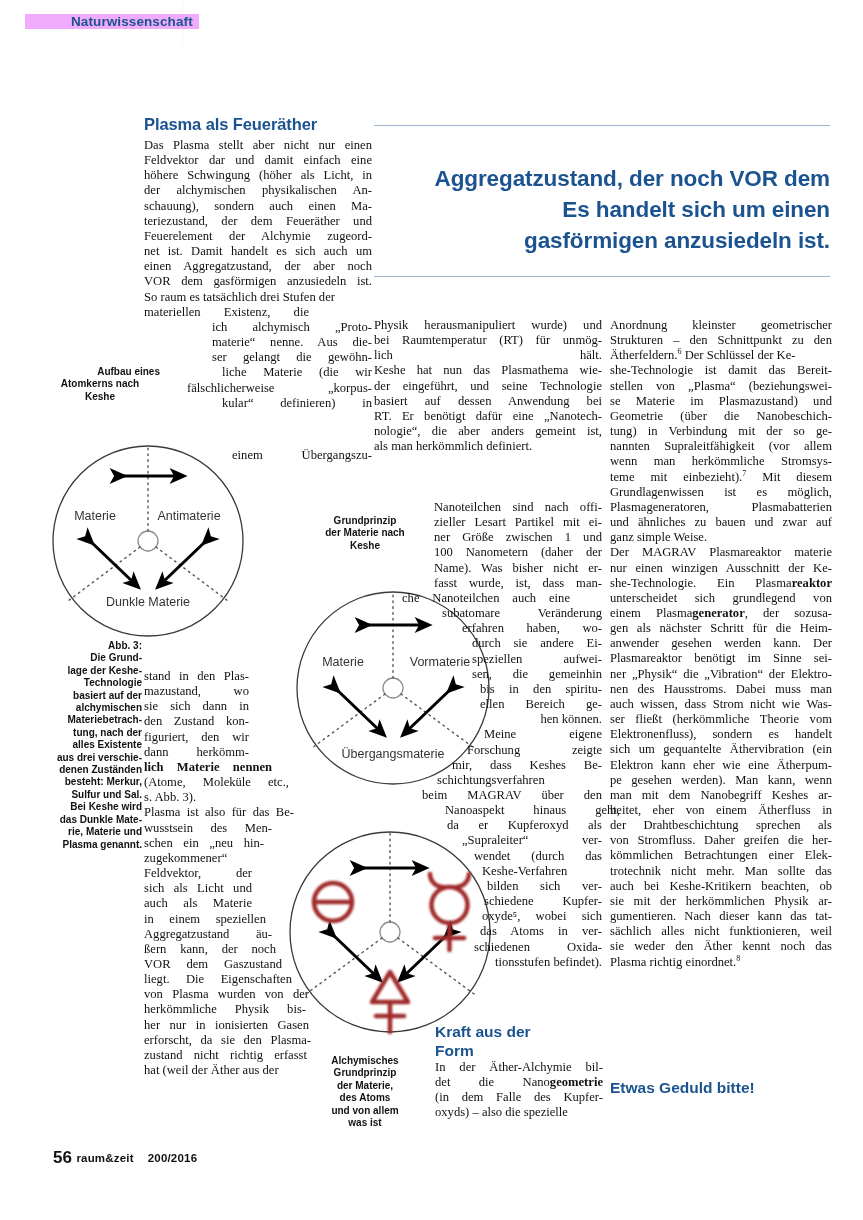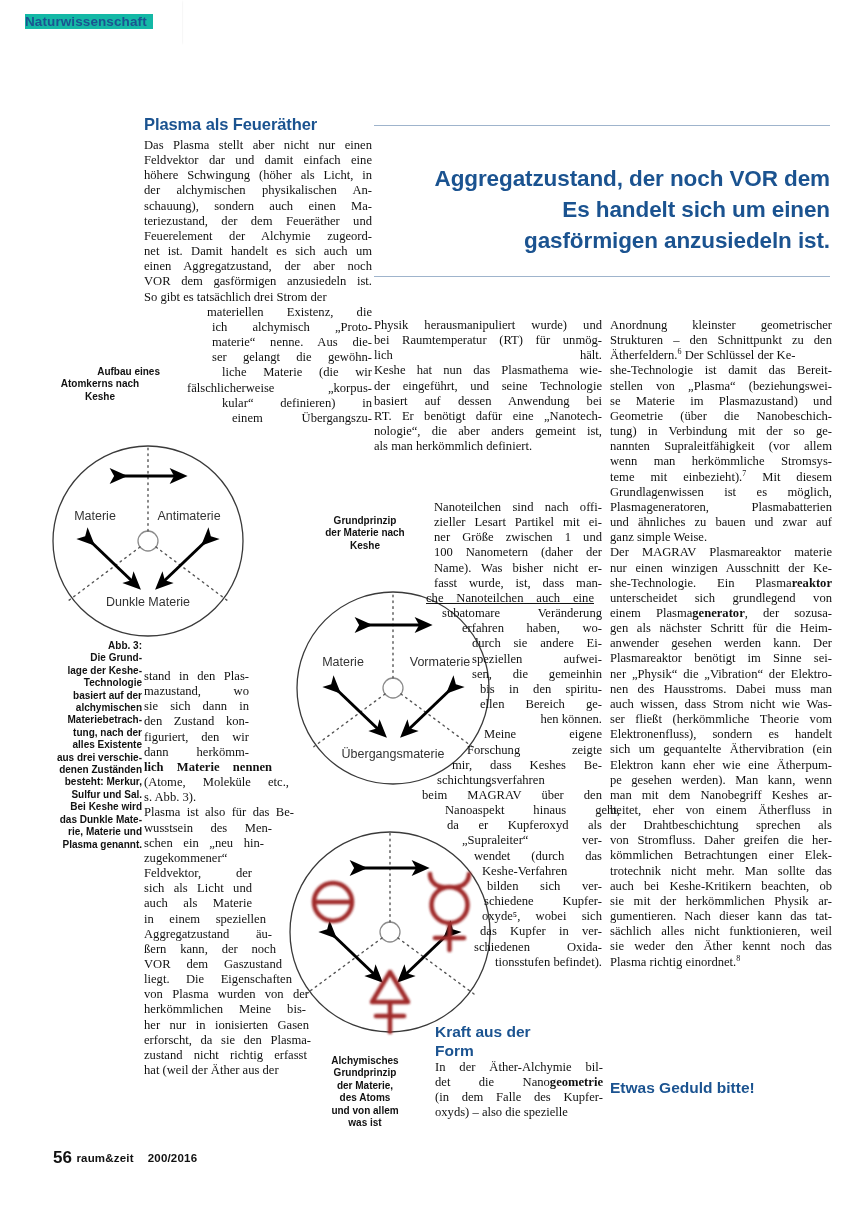--- a/index.html
+++ b/index.html
@@ -26,21 +26,21 @@
     -webkit-mask-image:linear-gradient(to right,rgba(0,0,0,0) 0%,rgba(0,0,0,1) 12%,rgba(0,0,0,1) 100%);
     mask-image:linear-gradient(to right,rgba(0,0,0,0) 0%,rgba(0,0,0,1) 12%,rgba(0,0,0,1) 100%);
     border-bottom-right-radius:28px;
     z-index:0;
   }
   .tab-label{
     position:absolute;left:25px;top:14px;
     font-family:"Liberation Sans", sans-serif;
     font-weight:bold;font-size:13.5px;letter-spacing:.1px;
     color:#1b5390;
-    z-index:2;background:#14b8a6;padding-right:6px;
+    z-index:2;background:#f0abfc;padding-right:6px;padding-left:46px;
   }
   .tab-curve{
     position:absolute;left:0;top:43px;width:182px;height:14px;background:#fff;z-index:1;
     border-bottom-right-radius:30px;
   }
 
   
   .sec-head{
     position:absolute;
     font-family:"Liberation Sans", sans-serif;
@@ -145,31 +145,31 @@
         <div style="width: 228px; text-align: justify; text-align-last: justify; white-space: normal;">Das Plasma stellt aber nicht nur einen</div>
         <div style="width: 228px; text-align: justify; text-align-last: justify; white-space: normal;">Feldvektor dar und damit einfach eine</div>
         <div style="width: 228px; text-align: justify; text-align-last: justify; white-space: normal;">höhere Schwingung (höher als Licht, in</div>
         <div style="width: 228px; text-align: justify; text-align-last: justify; white-space: normal;">der alchymischen physikalischen An-</div>
         <div style="width: 228px; text-align: justify; text-align-last: justify; white-space: normal;">schauung), sondern auch einen Ma-</div>
         <div style="width: 228px; text-align: justify; text-align-last: justify; white-space: normal;">teriezustand, der dem Feueräther und</div>
         <div style="width: 228px; text-align: justify; text-align-last: justify; white-space: normal;">Feuerelement der Alchymie zugeord-</div>
         <div style="width: 228px; text-align: justify; text-align-last: justify; white-space: normal;">net ist. Damit handelt es sich auch um</div>
         <div style="width: 228px; text-align: justify; text-align-last: justify; white-space: normal;">einen Aggregatzustand, der aber noch</div>
         <div style="width: 228px; text-align: justify; text-align-last: justify; white-space: normal;">VOR dem gasförmigen anzusiedeln ist.</div>
-        <div style="width: 228px; text-align: justify; text-align-last: left; white-space: normal;">So gibt es tatsächlich drei Strom der</div>
+        <div style="width: 228px; text-align: justify; text-align-last: left; white-space: normal;">So raum es tatsächlich drei Stufen der</div>
       </div>
     <div id="c1-wedge" class="rt">
-        <div style="width: 165px; margin-left: 63px; text-align: justify; text-align-last: justify; white-space: normal;">materiellen Existenz, die</div>
+        <div style="width: 165px; text-align: justify; text-align-last: justify; white-space: normal;">materiellen Existenz, die</div>
         <div style="width: 160px; margin-left: 68px; text-align: justify; text-align-last: justify; white-space: normal;">ich alchymisch „Proto-</div>
         <div style="width: 160px; margin-left: 68px; text-align: justify; text-align-last: justify; white-space: normal;">materie“ nenne. Aus die-</div>
         <div style="width: 160px; margin-left: 68px; text-align: justify; text-align-last: justify; white-space: normal;">ser gelangt die gewöhn-</div>
         <div style="width: 150px; margin-left: 78px; text-align: justify; text-align-last: justify; white-space: normal;">liche Materie (die wir</div>
         <div style="width: 185px; margin-left: 43px; text-align: justify; text-align-last: justify; white-space: normal;">fälschlicherweise „korpus-</div>
         <div style="width: 150px; margin-left: 78px; text-align: justify; text-align-last: justify; white-space: normal;">kular“ definieren) in</div>
-        <div style="width: 140px; margin-left: 88px; text-align: justify; text-align-last: justify; white-space: normal;">einem Übergangszu-</div>
+        <div style="width: 140px; margin-left: 88px; text-align: justify; text-align-last: justify; white-space: normal; margin-top: 37px;">einem Übergangszu-</div>
       </div>
   </div>
 
   <div class="figcap" id="cap-top">
       <div style="white-space: pre; text-align: right;">Aufbau eines</div>
       <div style="white-space: pre; text-align: center;">Atomkerns nach</div>
       <div style="white-space: pre; text-align: center;">Keshe</div>
     </div>
 
   <svg class="diagram" id="fig1" viewBox="0 0 232 200">
@@ -233,21 +233,21 @@
       <div style="width: 113px; text-align: justify; text-align-last: justify; white-space: normal;">zugekommener“</div>
       <div style="width: 108px; text-align: justify; text-align-last: justify; white-space: normal;">Feldvektor, der</div>
       <div style="width: 108px; text-align: justify; text-align-last: justify; white-space: normal;">sich als Licht und</div>
       <div style="width: 108px; text-align: justify; text-align-last: justify; white-space: normal;">auch als Materie</div>
       <div style="width: 122px; text-align: justify; text-align-last: justify; white-space: normal;">in einem speziellen</div>
       <div style="width: 128px; text-align: justify; text-align-last: justify; white-space: normal;">Aggregatzustand äu-</div>
       <div style="width: 132px; text-align: justify; text-align-last: justify; white-space: normal;">ßern kann, der noch</div>
       <div style="width: 138px; text-align: justify; text-align-last: justify; white-space: normal;">VOR dem Gaszustand</div>
       <div style="width: 148px; text-align: justify; text-align-last: justify; white-space: normal;">liegt. Die Eigenschaften</div>
       <div style="width: 165px; text-align: justify; text-align-last: justify; white-space: normal;">von Plasma wurden von der</div>
-      <div style="width: 162px; text-align: justify; text-align-last: justify; white-space: normal;">herkömmlichen Meine bis-</div>
+      <div style="width: 162px; text-align: justify; text-align-last: justify; white-space: normal;">herkömmliche Physik bis-</div>
       <div style="width: 165px; text-align: justify; text-align-last: justify; white-space: normal;">her nur in ionisierten Gasen</div>
       <div style="width: 167px; text-align: justify; text-align-last: justify; white-space: normal;">erforscht, da sie den Plasma-</div>
       <div style="width: 163px; text-align: justify; text-align-last: justify; white-space: normal;">zustand nicht richtig erfasst</div>
       <div style="width: 163px; text-align: justify; text-align-last: left; white-space: normal;">hat (weil der Äther aus der</div>
     </div>
 
   <div class="figcap" id="cap-mid">
       <div style="white-space: pre; text-align: center;">Grundprinzip</div>
       <div style="white-space: pre; text-align: center;">der Materie nach</div>
       <div style="white-space: pre; text-align: center;">Keshe</div>
@@ -330,21 +330,21 @@
       <div style="width: 228px; text-align: justify; text-align-last: justify; white-space: normal;">nologie“, die aber anders gemeint ist,</div>
       <div style="width: 228px; text-align: justify; text-align-last: left; white-space: normal;">als man herkömmlich definiert.</div>
     </div>
   <div class="col" id="col2b">
       <div style="width: 168px; margin-left: 60px; text-align: justify; text-align-last: justify; white-space: normal;">Nanoteilchen sind nach offi-</div>
       <div style="width: 168px; margin-left: 60px; text-align: justify; text-align-last: justify; white-space: normal;">zieller Lesart Partikel mit ei-</div>
       <div style="width: 168px; margin-left: 60px; text-align: justify; text-align-last: justify; white-space: normal;">ner Größe zwischen 1 und</div>
       <div style="width: 168px; margin-left: 60px; text-align: justify; text-align-last: justify; white-space: normal;">100 Nanometern (daher der</div>
       <div style="width: 168px; margin-left: 60px; text-align: justify; text-align-last: justify; white-space: normal;">Name). Was bisher nicht er-</div>
       <div style="width: 168px; margin-left: 60px; text-align: justify; text-align-last: justify; white-space: normal;">fasst wurde, ist, dass man-</div>
-      <div style="width: 168px; margin-left: 52px; text-align: justify; text-align-last: justify; white-space: normal; text-decoration: underline;">che Nanoteilchen auch eine</div>
+      <div style="width: 168px; margin-left: 28px; text-align: justify; text-align-last: justify; white-space: normal;">che Nanoteilchen auch eine</div>
       <div style="width: 160px; margin-left: 68px; text-align: justify; text-align-last: justify; white-space: normal;">subatomare Veränderung</div>
       <div style="width: 140px; margin-left: 88px; text-align: justify; text-align-last: justify; white-space: normal;">erfahren haben, wo-</div>
       <div style="width: 130px; margin-left: 98px; text-align: justify; text-align-last: justify; white-space: normal;">durch sie andere Ei-</div>
       <div style="width: 130px; margin-left: 98px; text-align: justify; text-align-last: justify; white-space: normal;">speziellen aufwei-</div>
       <div style="width: 130px; margin-left: 98px; text-align: justify; text-align-last: justify; white-space: normal;">sen, die gemeinhin</div>
       <div style="width: 122px; margin-left: 106px; text-align: justify; text-align-last: justify; white-space: normal;">bis in den spiritu-</div>
       <div style="width: 122px; margin-left: 106px; text-align: justify; text-align-last: justify; white-space: normal;">ellen Bereich ge-</div>
       <div style="width: 92px; margin-left: 136px; text-align: justify; text-align-last: right; white-space: normal;">hen können.</div>
       <div style="width: 118px; margin-left: 110px; text-align: justify; text-align-last: justify; white-space: normal;">Meine eigene</div>
       <div style="width: 135px; margin-left: 93px; text-align: justify; text-align-last: justify; white-space: normal;">Forschung zeigte</div>
@@ -352,21 +352,21 @@
       <div style="width: 165px; margin-left: 63px; text-align: justify; text-align-last: justify; white-space: normal;">schichtungsverfahren</div>
       <div style="width: 180px; margin-left: 48px; text-align: justify; text-align-last: justify; white-space: normal;">beim MAGRAV über den</div>
       <div style="width: 175px; margin-left: 71px; text-align: justify; text-align-last: justify; white-space: normal;">Nanoaspekt hinaus geht,</div>
       <div style="width: 155px; margin-left: 73px; text-align: justify; text-align-last: justify; white-space: normal;">da er Kupferoxyd als</div>
       <div style="width: 140px; margin-left: 88px; text-align: justify; text-align-last: justify; white-space: normal;">„Supraleiter“ ver-</div>
       <div style="width: 128px; margin-left: 100px; text-align: justify; text-align-last: justify; white-space: normal;">wendet (durch das</div>
       <div style="width: 120px; margin-left: 108px; text-align: justify; text-align-last: justify; white-space: normal;">Keshe-Verfahren</div>
       <div style="width: 115px; margin-left: 113px; text-align: justify; text-align-last: justify; white-space: normal;">bilden sich ver-</div>
       <div style="width: 118px; margin-left: 110px; text-align: justify; text-align-last: justify; white-space: normal;">schiedene Kupfer-</div>
       <div style="width: 120px; margin-left: 108px; text-align: justify; text-align-last: justify; white-space: normal;">oxyde⁵, wobei sich</div>
-      <div style="width: 122px; margin-left: 106px; text-align: justify; text-align-last: justify; white-space: normal;">das Kupfer in ver-</div>
+      <div style="width: 122px; margin-left: 106px; text-align: justify; text-align-last: justify; white-space: normal;">das Atoms in ver-</div>
       <div style="width: 128px; margin-left: 100px; text-align: justify; text-align-last: justify; white-space: normal;">schiedenen Oxida-</div>
       <div style="width: 150px; margin-left: 78px; text-align: justify; text-align-last: right; white-space: normal;">tionsstufen befindet).</div>
     </div>
 
   <div class="sub-head" id="kraft-head">
     <div>Kraft aus der</div>
     <div>Form</div>
   </div>
 
   <div class="col" id="col2c">

